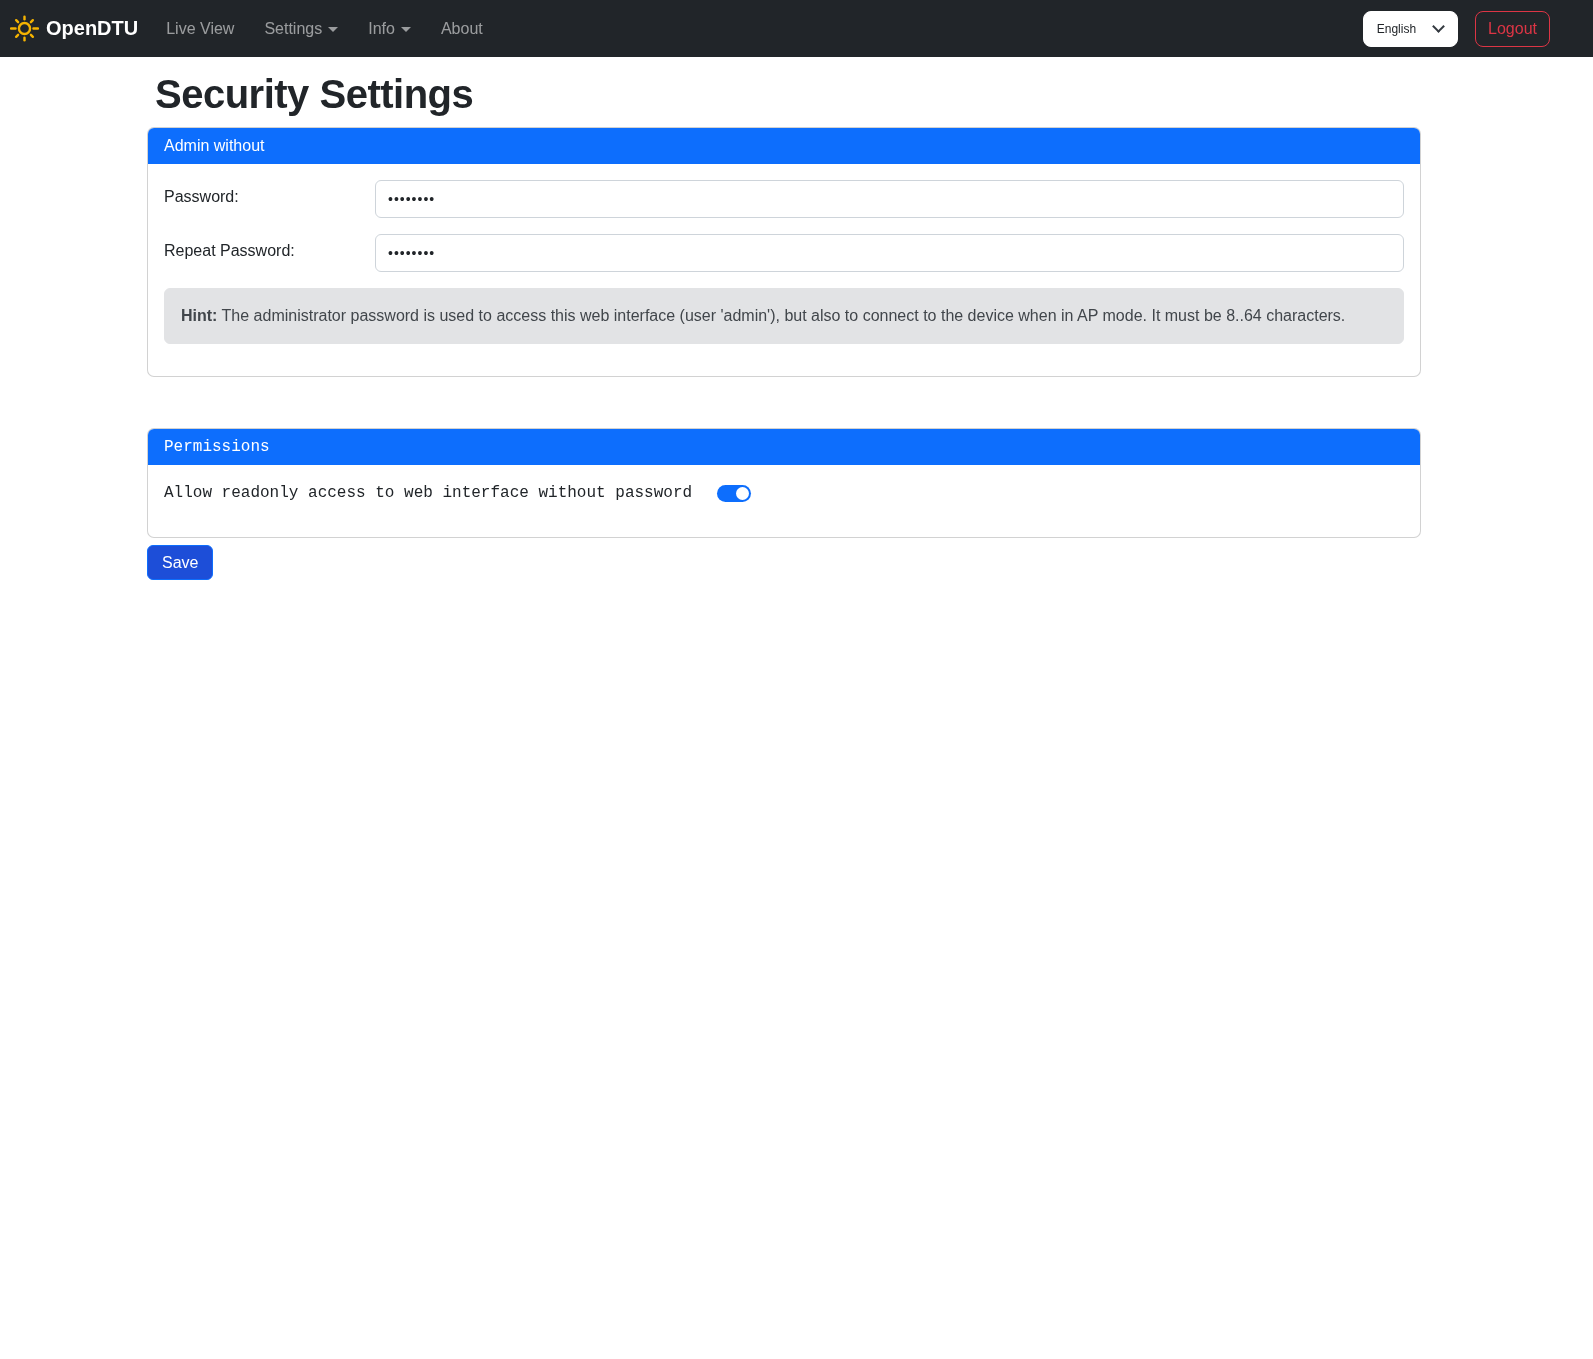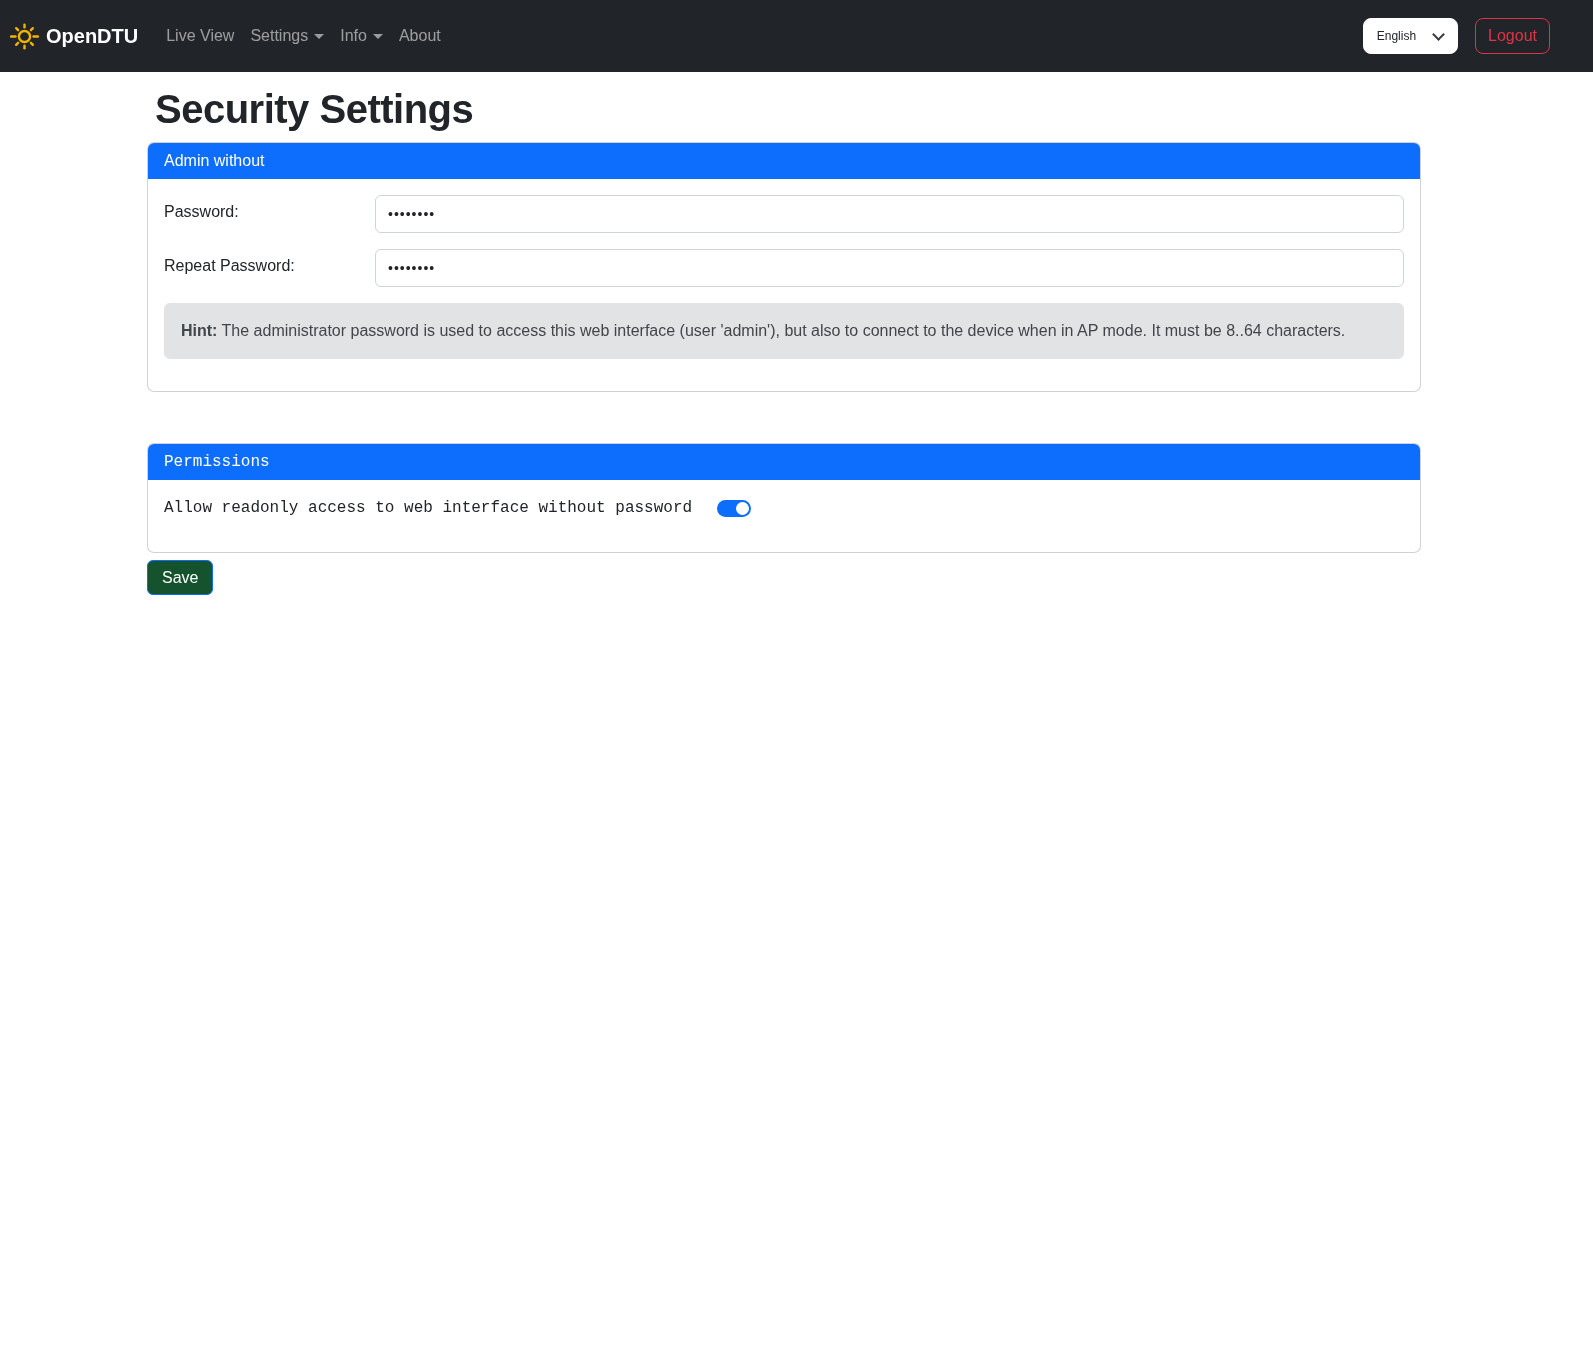--- a/index.html
+++ b/index.html
@@ -1,41 +1,42 @@
 <!DOCTYPE html>
 <html><head>
 <meta charset="utf-8">
 <style>
   * { box-sizing: border-box; margin: 0; padding: 0; }
   html, body { width: 1593px; min-height: 1359px; background: #ffffff; }
   body { font-family: "Liberation Sans", "DejaVu Sans", sans-serif; color: #212529; }
 
   
   .navbar {
-    height: 72px;
+    height: 57px;
     background: #212529;
     display: flex;
     align-items: center;
     padding: 0 43px 0 10px;
   }
   .brand {
     display: flex;
     align-items: center;
     gap: 7px;
     color: #ffffff;
     font-size: 20px;
     font-weight: 600;
     text-decoration: none;
     margin-right: 20px;
     cursor: pointer;
   }
   .nav-list {
     display: flex;
     list-style: none;
     align-items: flex-start;
+    gap: 14px;
   }
   .nav-link {
     display: inline-block;
     padding: 8px;
     font-size: 16px;
     color: rgba(255,255,255,0.55);
     text-decoration: none;
     cursor: pointer;
   }
   .caret {
@@ -169,21 +170,21 @@
     top: 2px;
     width: 13px;
     height: 13px;
     border-radius: 50%;
     background: #ffffff;
   }
   .switch[data-state="on"]::after { right: 2px; }
 
   .save-btn {
     margin-top: 7px;
-    background: #14532d;
+    background: #1d4ed8;
     border: 1px solid #0d6efd;
     color: #ffffff;
     font-size: 16px;
     padding: 6px 14px;
     height: 35px;
     border-radius: 6px;
     cursor: pointer;
     font-family: inherit;
   }
 </style>

